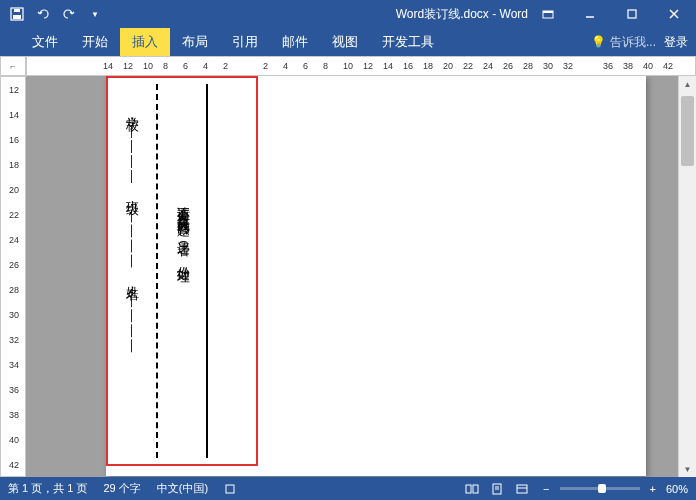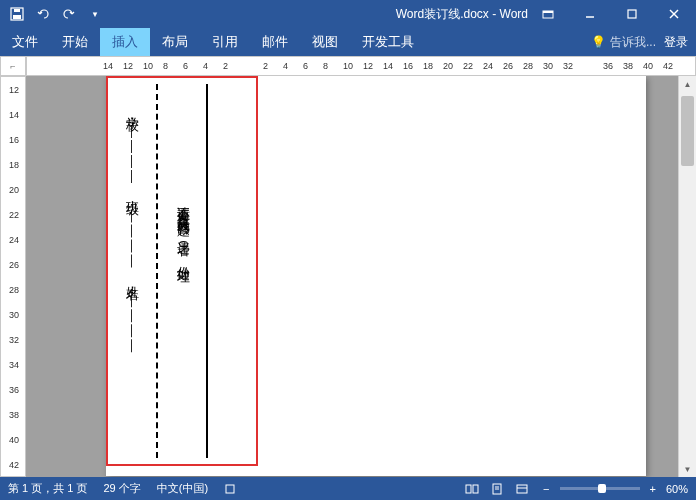--- a/index.html
+++ b/index.html
@@ -3,23 +3,23 @@
 <meta charset="utf-8">
 <style>
 * { margin: 0; padding: 0; box-sizing: border-box; font-family: "Microsoft YaHei", sans-serif; }
 body { width: 696px; height: 500px; background: #f3f3f3; overflow: hidden; display: flex; flex-direction: column; }
 .titlebar { height: 28px; background: #2b579a; display: flex; align-items: center; color: #fff; font-size: 12px; }
 .qat { display: flex; align-items: center; gap: 8px; padding: 0 8px; }
 .qat span { display: inline-flex; align-items: center; justify-content: center; width: 18px; height: 18px; cursor: pointer; }
 .title-text { flex: 1; text-align: right; }
 .win-controls { display: flex; gap: 2px; padding-right: 2px; }
 .win-controls span { width: 40px; height: 26px; display: flex; align-items: center; justify-content: center; cursor: pointer; }
-.ribbon-tabs { height: 28px; background: #2b579a; display: flex; align-items: center; padding-left: 0; color: #fff; font-size: 13px; }
+.ribbon-tabs { height: 28px; background: #2b579a; display: flex; align-items: center; padding-left: 20px; color: #fff; font-size: 13px; }
 .ribbon-tabs .tab { padding: 0 12px; height: 28px; display: flex; align-items: center; cursor: pointer; }
-.ribbon-tabs .tab.active { background: #7dd3fc; color: #2b579a; }
+.ribbon-tabs .tab.active { background: #fde047; color: #2b579a; }
 .ribbon-right { margin-left: auto; display: flex; align-items: center; font-size: 12px; gap: 8px; padding-right: 8px; }
 .tell-me { display: flex; align-items: center; gap: 4px; color: #cdd8ea; }
 .share { background: #1e3e70; padding: 3px 8px; border-radius: 2px; display: flex; align-items: center; gap: 4px; }
 .ruler-area { display: flex; background: #f3f3f3; }
 .corner { width: 26px; height: 20px; border: 1px solid #c8c8c8; background: #fff; display: flex; align-items: center; justify-content: center; font-size: 9px; color: #666; }
 .h-ruler { flex: 1; height: 20px; border: 1px solid #c8c8c8; background: #fff; position: relative; overflow: hidden; font-size: 9px; color: #333; }
 .h-tick { position: absolute; top: 4px; }
 .content-area { flex: 1; display: flex; background: #a0a0a0; overflow: hidden; }
 .v-ruler { width: 26px; background: #fff; border: 1px solid #c8c8c8; position: relative; font-size: 9px; color: #333; }
 .v-tick { position: absolute; left: 8px; }

